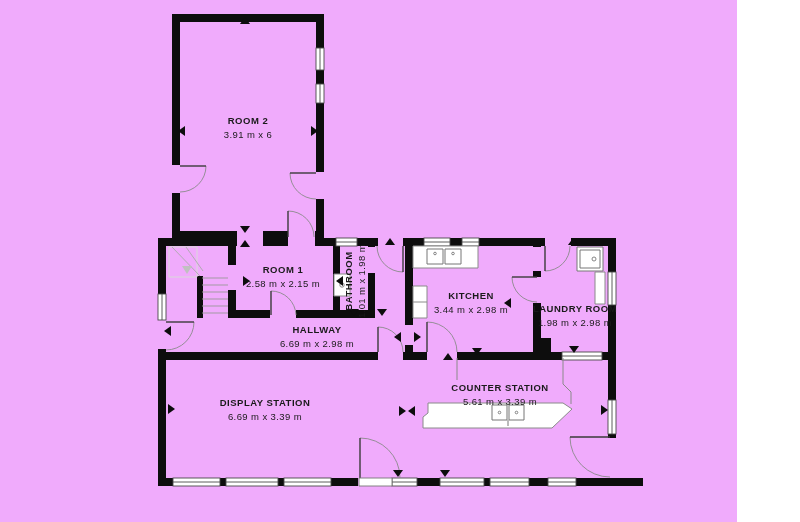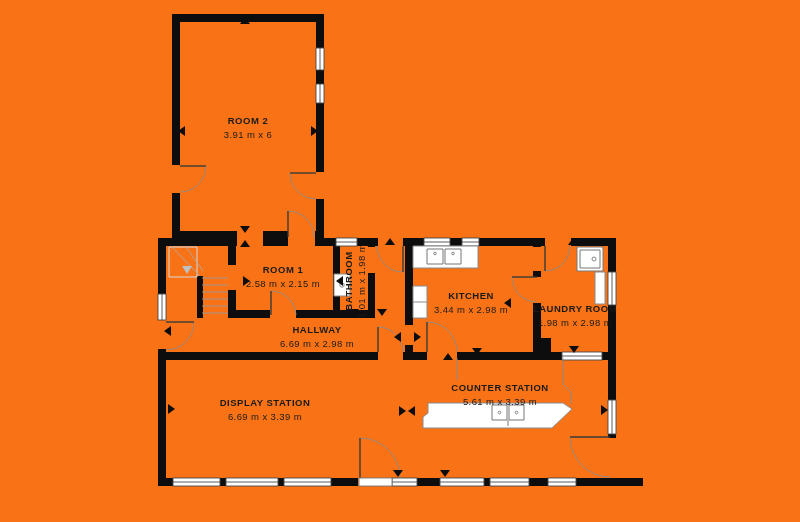--- a/index.html
+++ b/index.html
@@ -1,17 +1,17 @@
 <!DOCTYPE html>
 <html><head>
 <meta charset="utf-8">
 <style>
   html,body{margin:0;padding:0;background:#ffffff;}
   body{width:800px;height:522px;overflow:hidden;font-family:"Liberation Sans",sans-serif;}
-  #plan-wrap{width:800px;height:522px;position:relative;background:#f97316;}
+  #plan-wrap{width:737px;height:522px;position:relative;background:#f0abfc;}
   svg text{font-family:"Liberation Sans","DejaVu Sans",sans-serif;fill:#1a1a1a;}
   .room-name{font-size:9.5px;font-weight:600;letter-spacing:.5px;}
   .room-dims{font-size:9.5px;font-weight:400;letter-spacing:.4px;}
 </style>
 </head>
 <body>
 
 <div id="plan-wrap">
   <svg id="plan-svg" width="800" height="522" viewBox="0 0 800 522" xmlns="http://www.w3.org/2000/svg">
     <g id="layer-walls">

